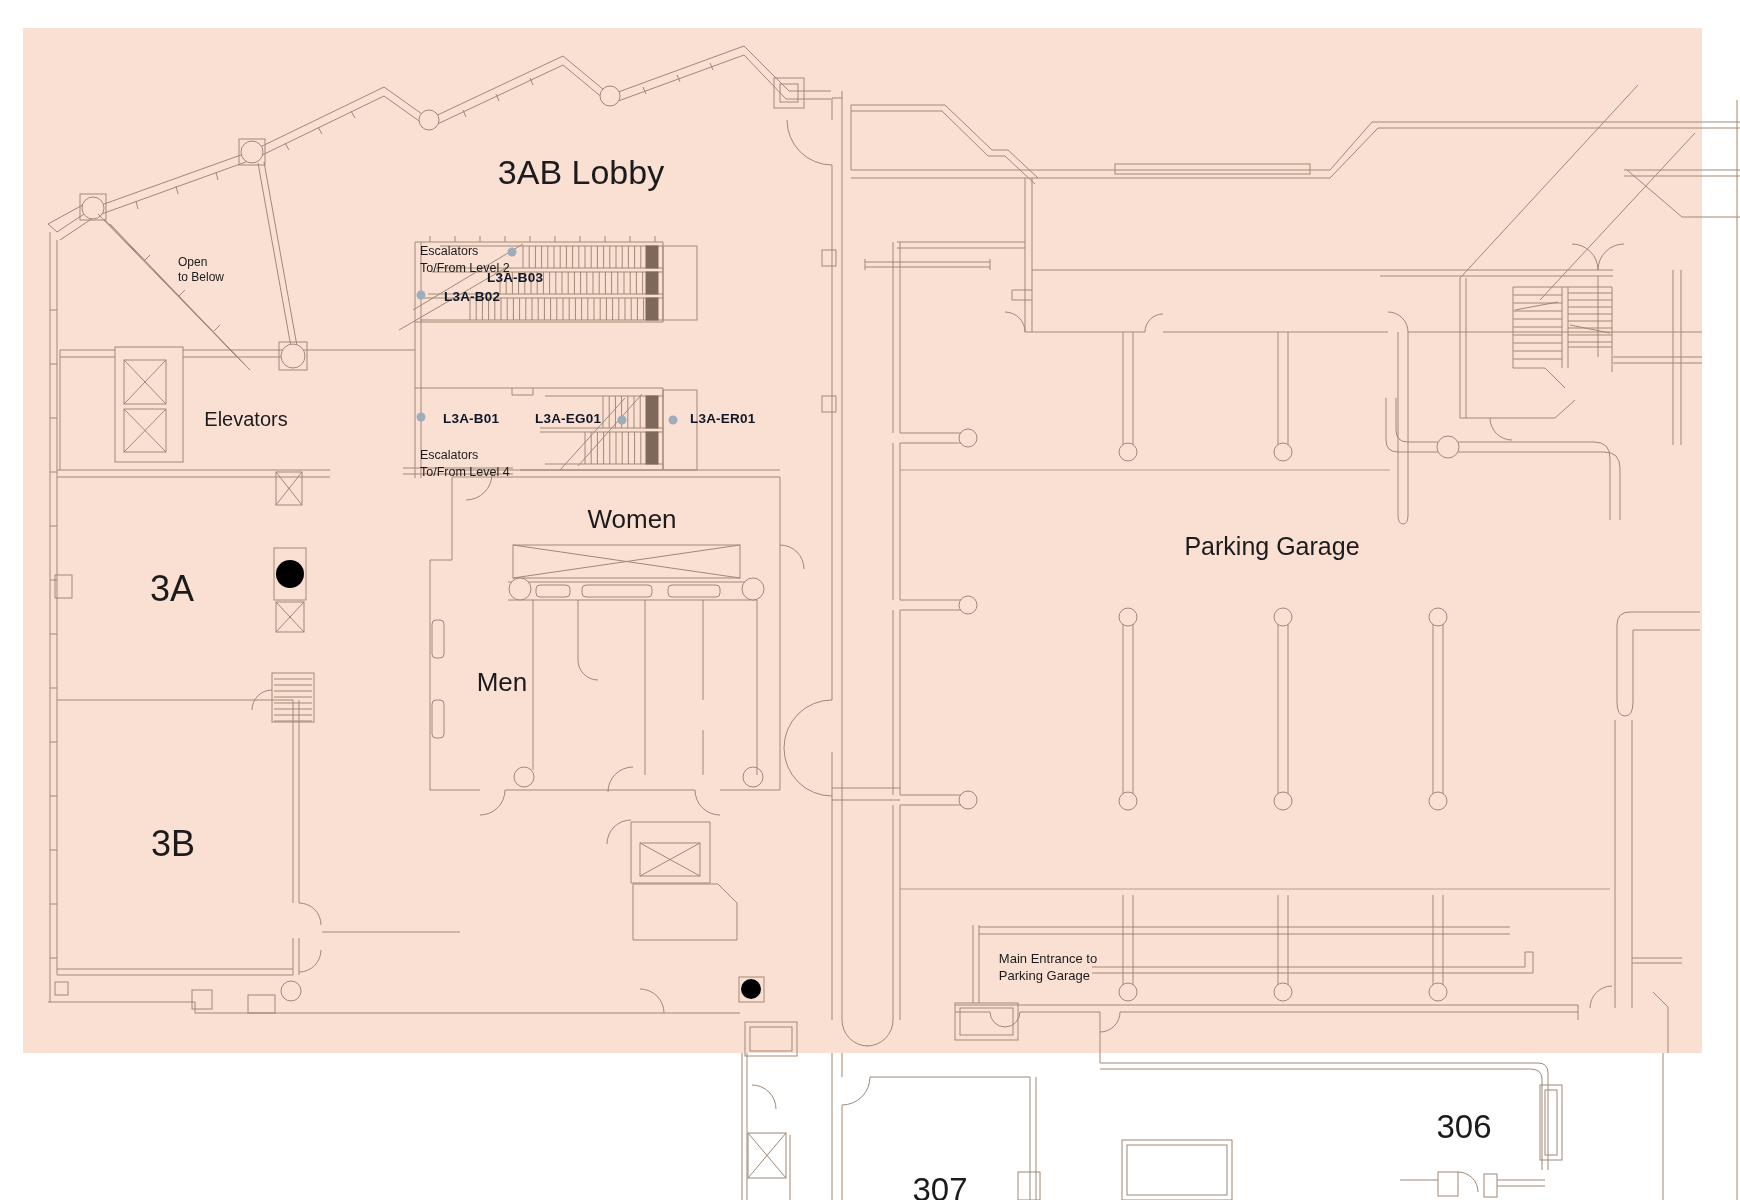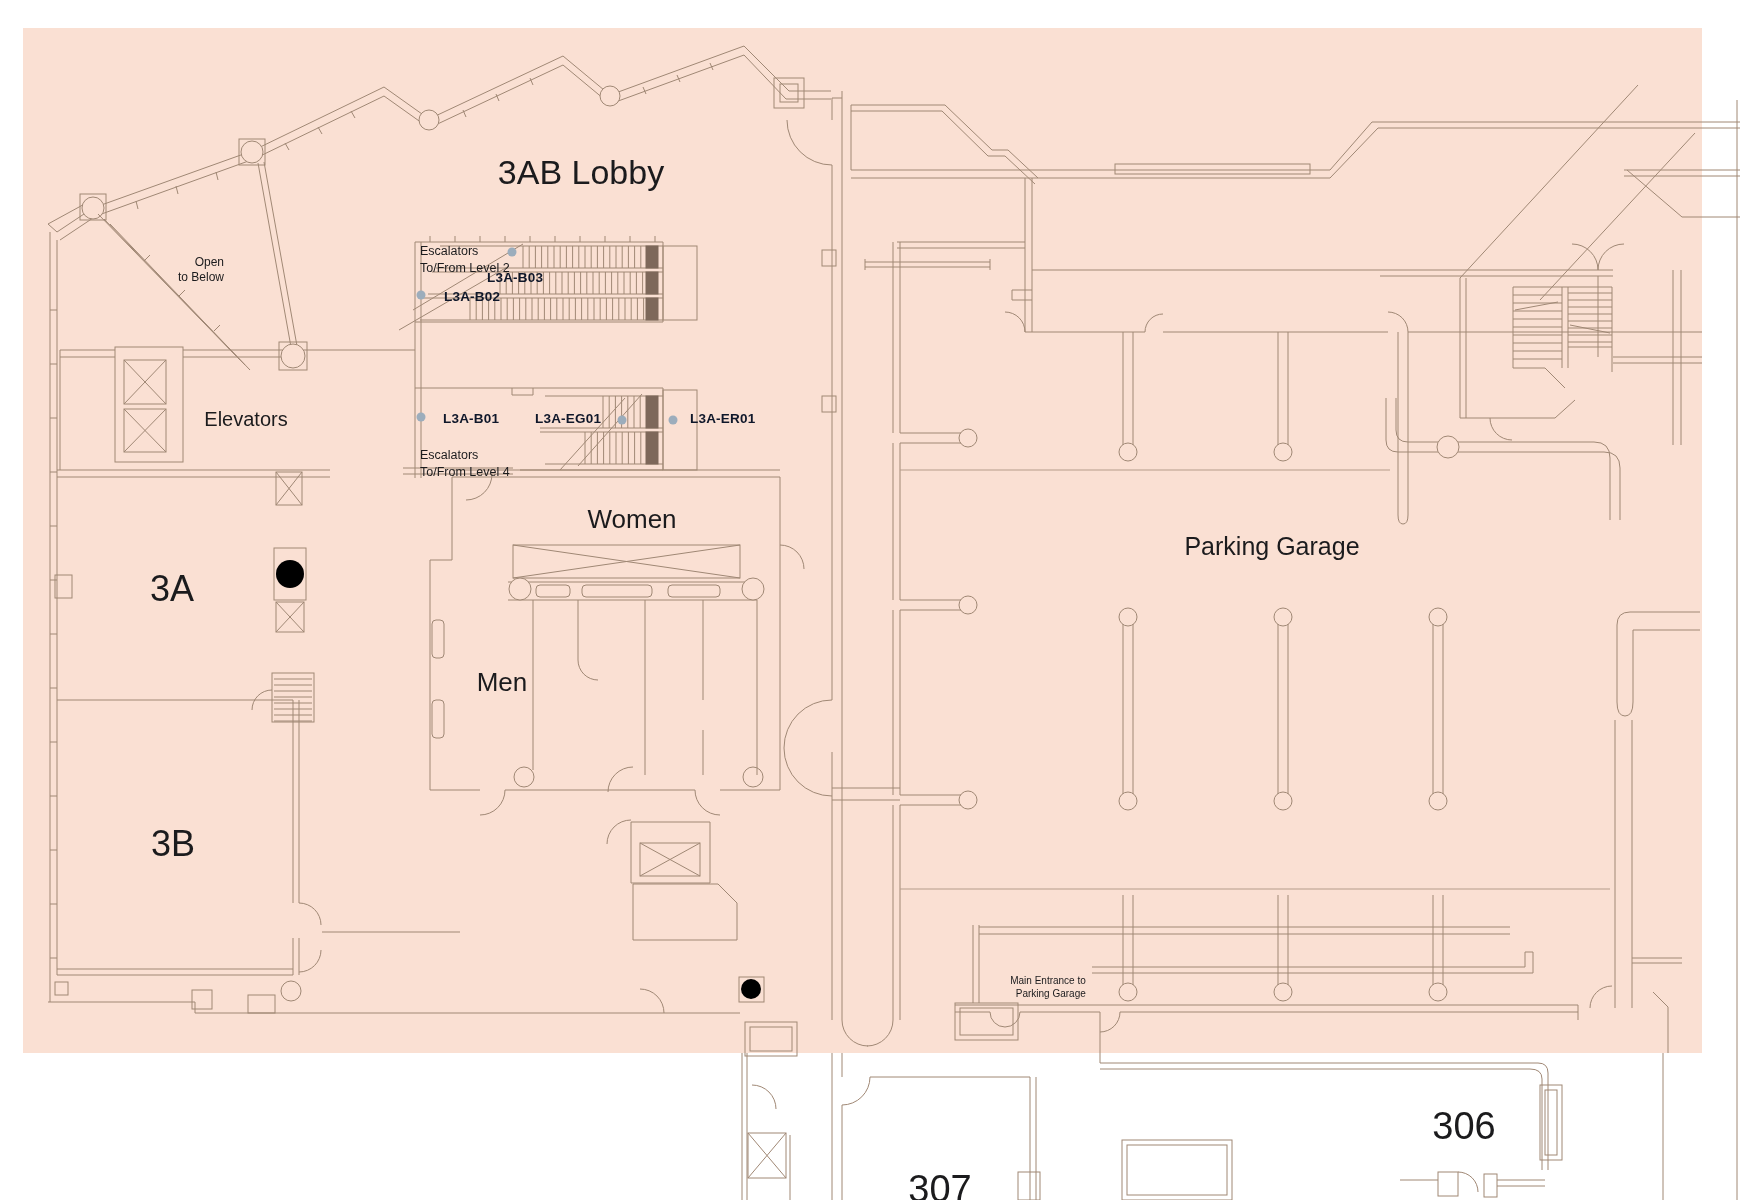--- a/index.html
+++ b/index.html
@@ -6,32 +6,32 @@
   #stage{position:relative;width:1740px;height:1200px;overflow:hidden;background:#ffffff;
          font-family:"Liberation Sans",sans-serif;}
   #highlight{position:absolute;left:23px;top:28px;width:1679px;height:1025px;background:#fae0d3;}
   #plan{position:absolute;left:0;top:0;width:1740px;height:1200px;}
   #plan path,#plan line,#plan polyline{fill:none;stroke:#a08875;stroke-width:1;}
   #plan .faint{stroke:#b59c8a;}
   #plan .darkfill{fill:#7e685a;stroke:#7e685a;}
   #plan circle.col{fill:#fae0d3;stroke:#a08875;stroke-width:1;}
   #plan rect{fill:none;stroke:#a08875;stroke-width:1;}
   .lbl{position:absolute;color:#1b1b1d;white-space:pre;line-height:1.25;}
-  .ctr{transform:translate(-50%,-50%);text-align:right;}
+  .ctr{transform:translate(-50%,-50%);text-align:left;}
   .code{position:absolute;font-size:13.5px;font-weight:bold;color:#0f172a;letter-spacing:0.2px;}
   .dot{position:absolute;width:9px;height:9px;border-radius:50%;background:#9cadbc;transform:translate(-50%,-50%);}
   .t-lobby{font-size:34px;}
   .t-room{font-size:36px;}
   .t-rest{font-size:26px;}
   .t-park{font-size:25px;}
   .t-elev{font-size:20px;}
   .t-open{font-size:12px;}
   .t-esc{font-size:12.5px;line-height:1.32;}
-  .t-main{font-size:10px;line-height:1.3;margin-top:19px;}
-  .t-num{font-size:38px;}
+  .t-main{font-size:13px;line-height:1.3;}
+  .t-num{font-size:33px;}
 </style>
 </head>
 <body>
 
 <div id="stage">
   <div id="highlight"></div>
 
   <svg id="plan" viewBox="0 0 1740 1200">
 
     <g>

